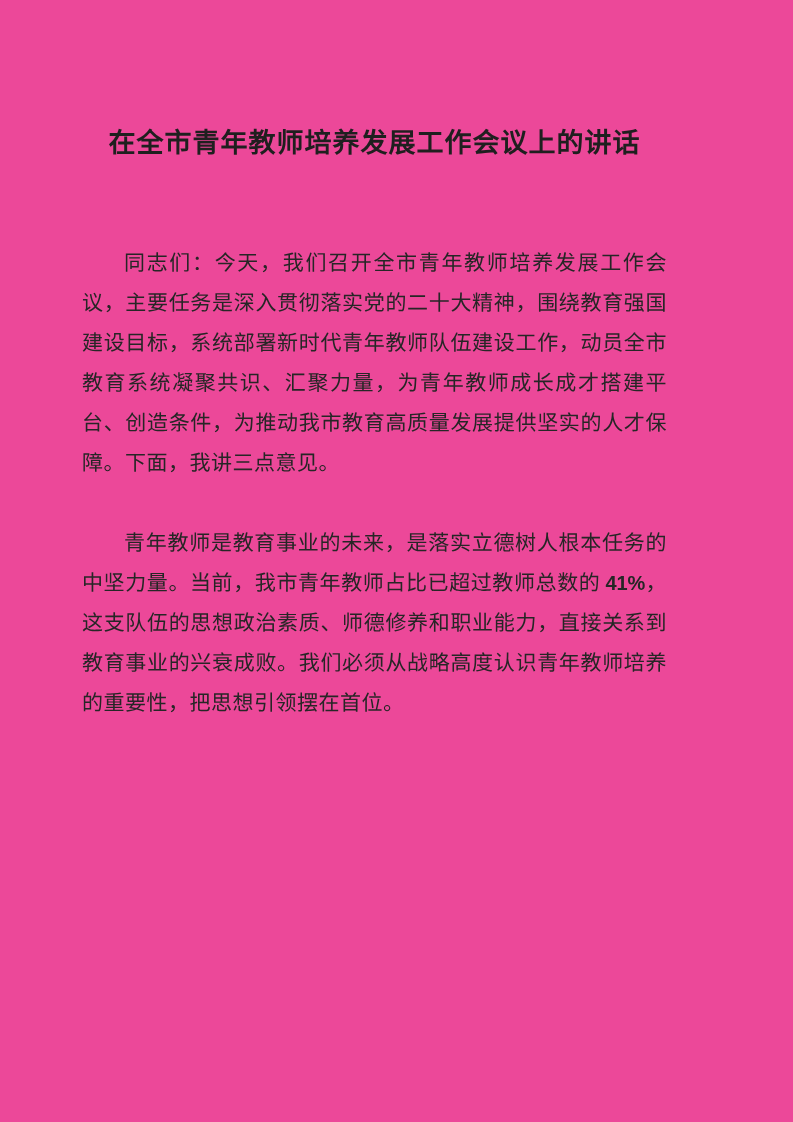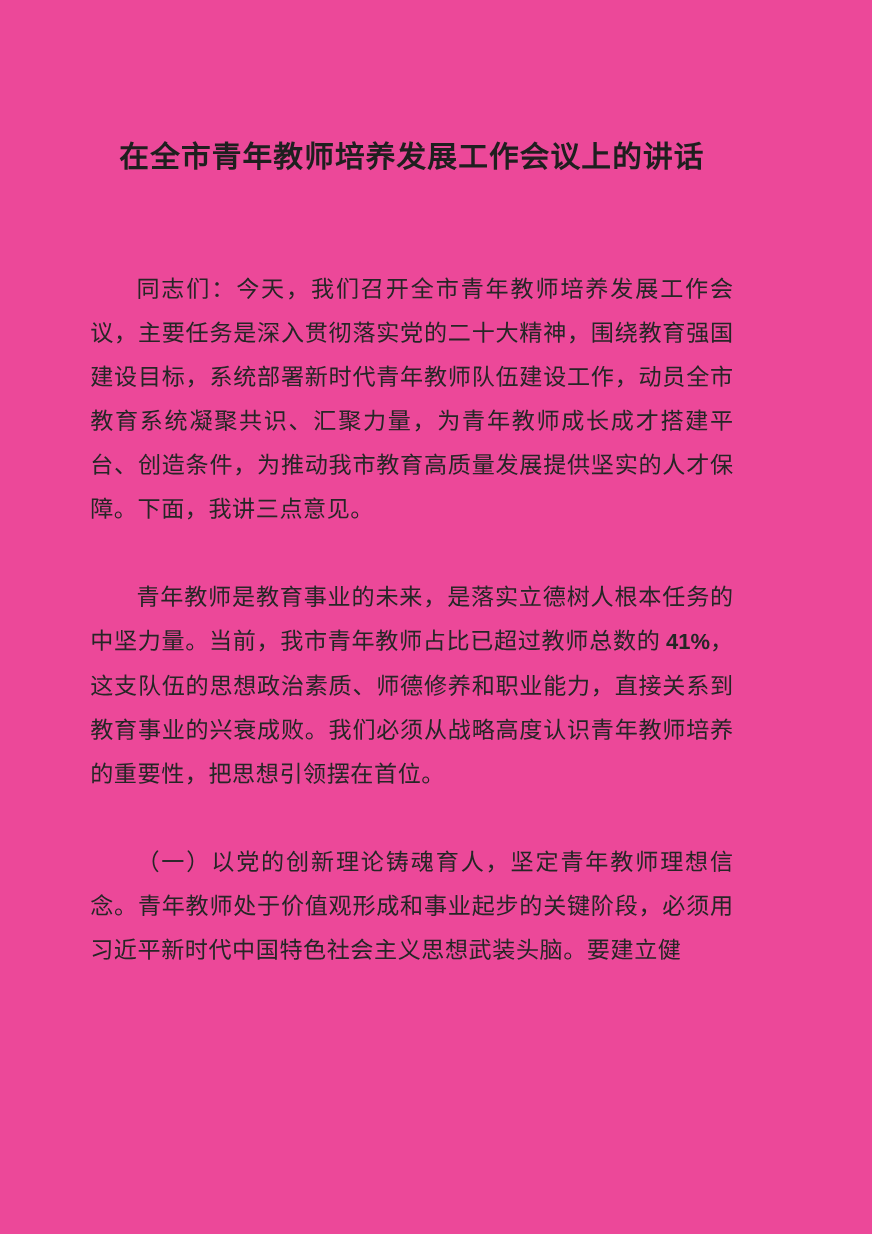--- a/index.html
+++ b/index.html
@@ -56,15 +56,14 @@
   }
 </style>
 </head>
 <body>
 
 <div class="page">
   <h1 class="doc-title">在全市青年教师培养发展工作会议上的讲话</h1>
   <div class="doc-body" id="doc-body">
       <p class="body-paragraph"><span class="cjk">同志们：今天，我们召开全市青年教师培养发展工作会议，主要任务是深入贯彻落实党的二十大精神，围绕教育强国建设目标，系统部署新时代青年教师队伍建设工作，动员全市教育系统凝聚共识、汇聚力量，为青年教师成长成才搭建平台、创造条件，为推动我市教育高质量发展提供坚实的人才保障。下面，我讲三点意见。</span></p>
       <p class="body-paragraph"><span class="cjk">青年教师是教育事业的未来，是落实立德树人根本任务的中坚力量。当前，我市青年教师占比已超过教师总数的</span><span class="latin">41%</span><span class="cjk">，这支队伍的思想政治素质、师德修养和职业能力，直接关系到教育事业的兴衰成败。我们必须从战略高度认识青年教师培养的重要性，把思想引领摆在首位。</span></p>
-      <p class="body-paragraph"><span class="cjk">（一）以党的创新理论铸魂育人，坚定青年教师理想信念。青年教师处于价值观形成和事业起步的关键阶段，必须用习近平新时代中国特色社会主义思想武装头脑。要建立健</span></p>
     </div>
 </div>
 
 </body></html>

